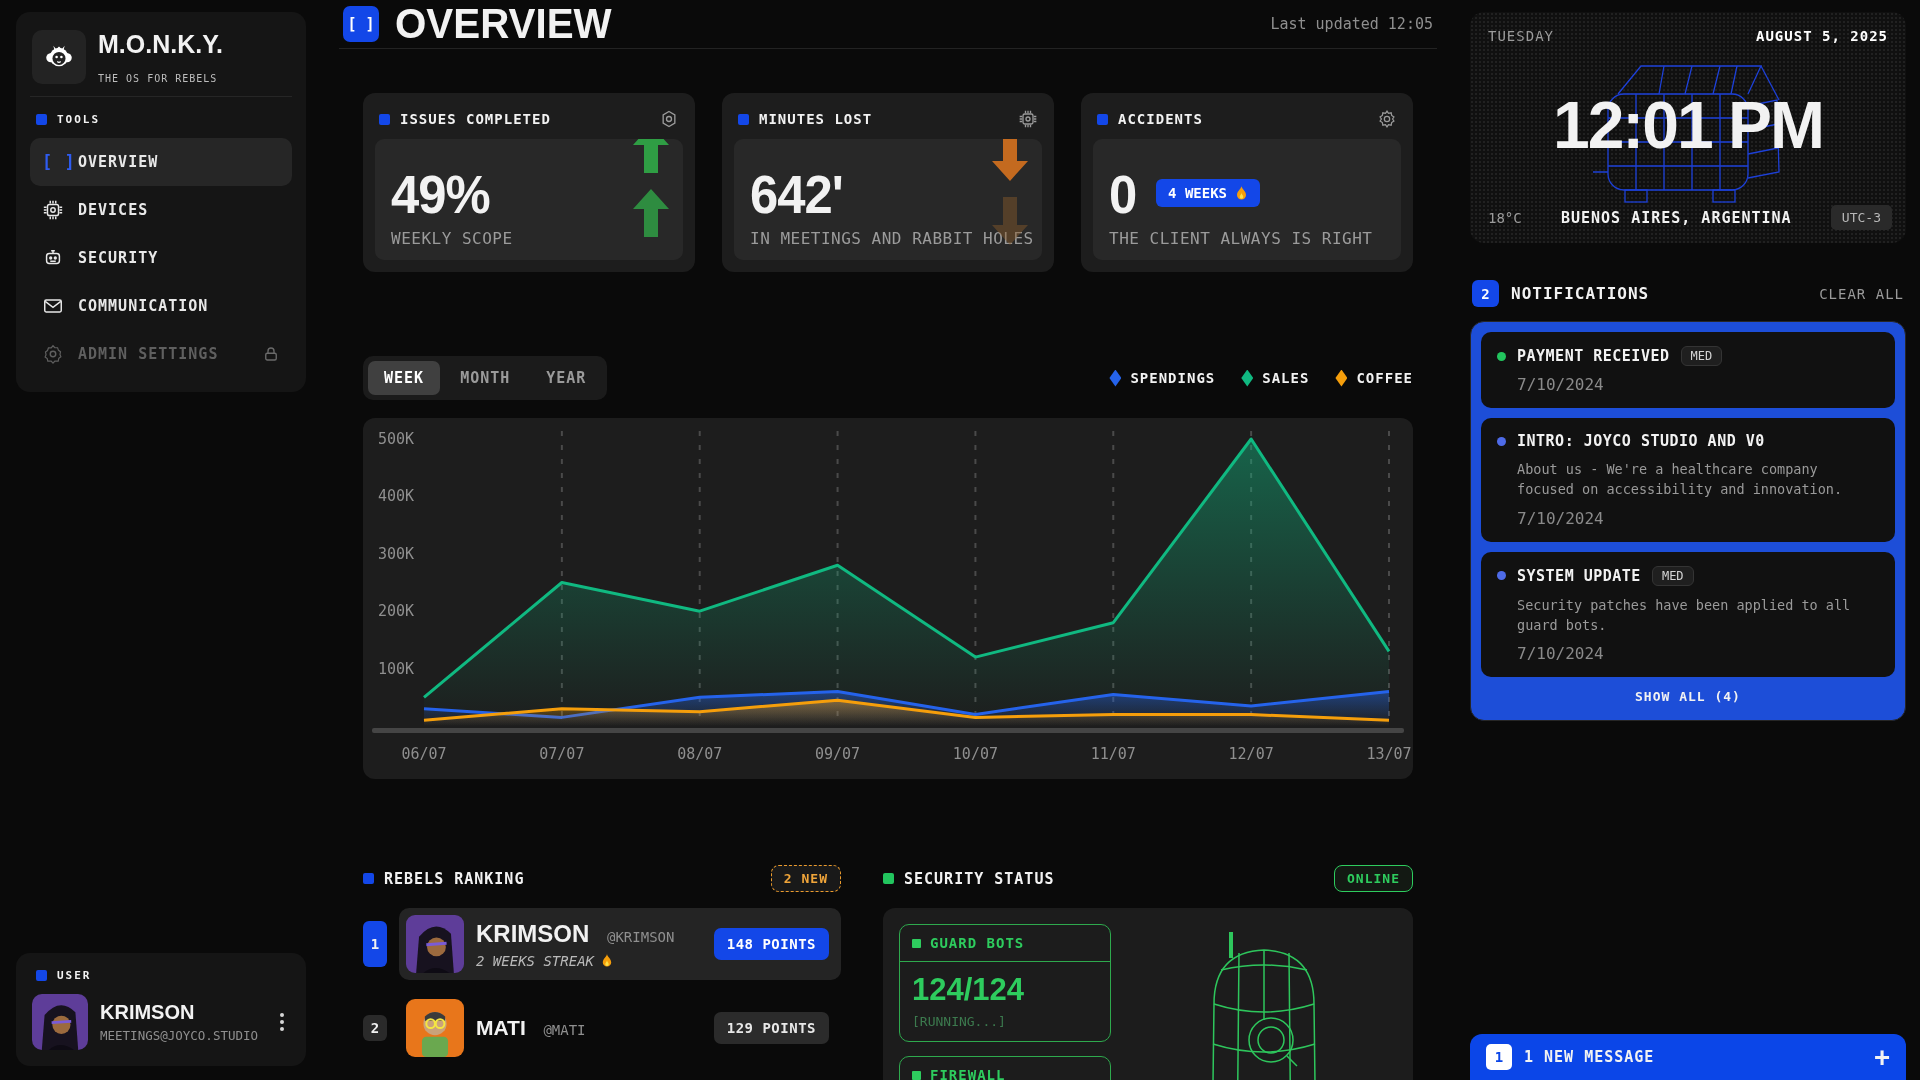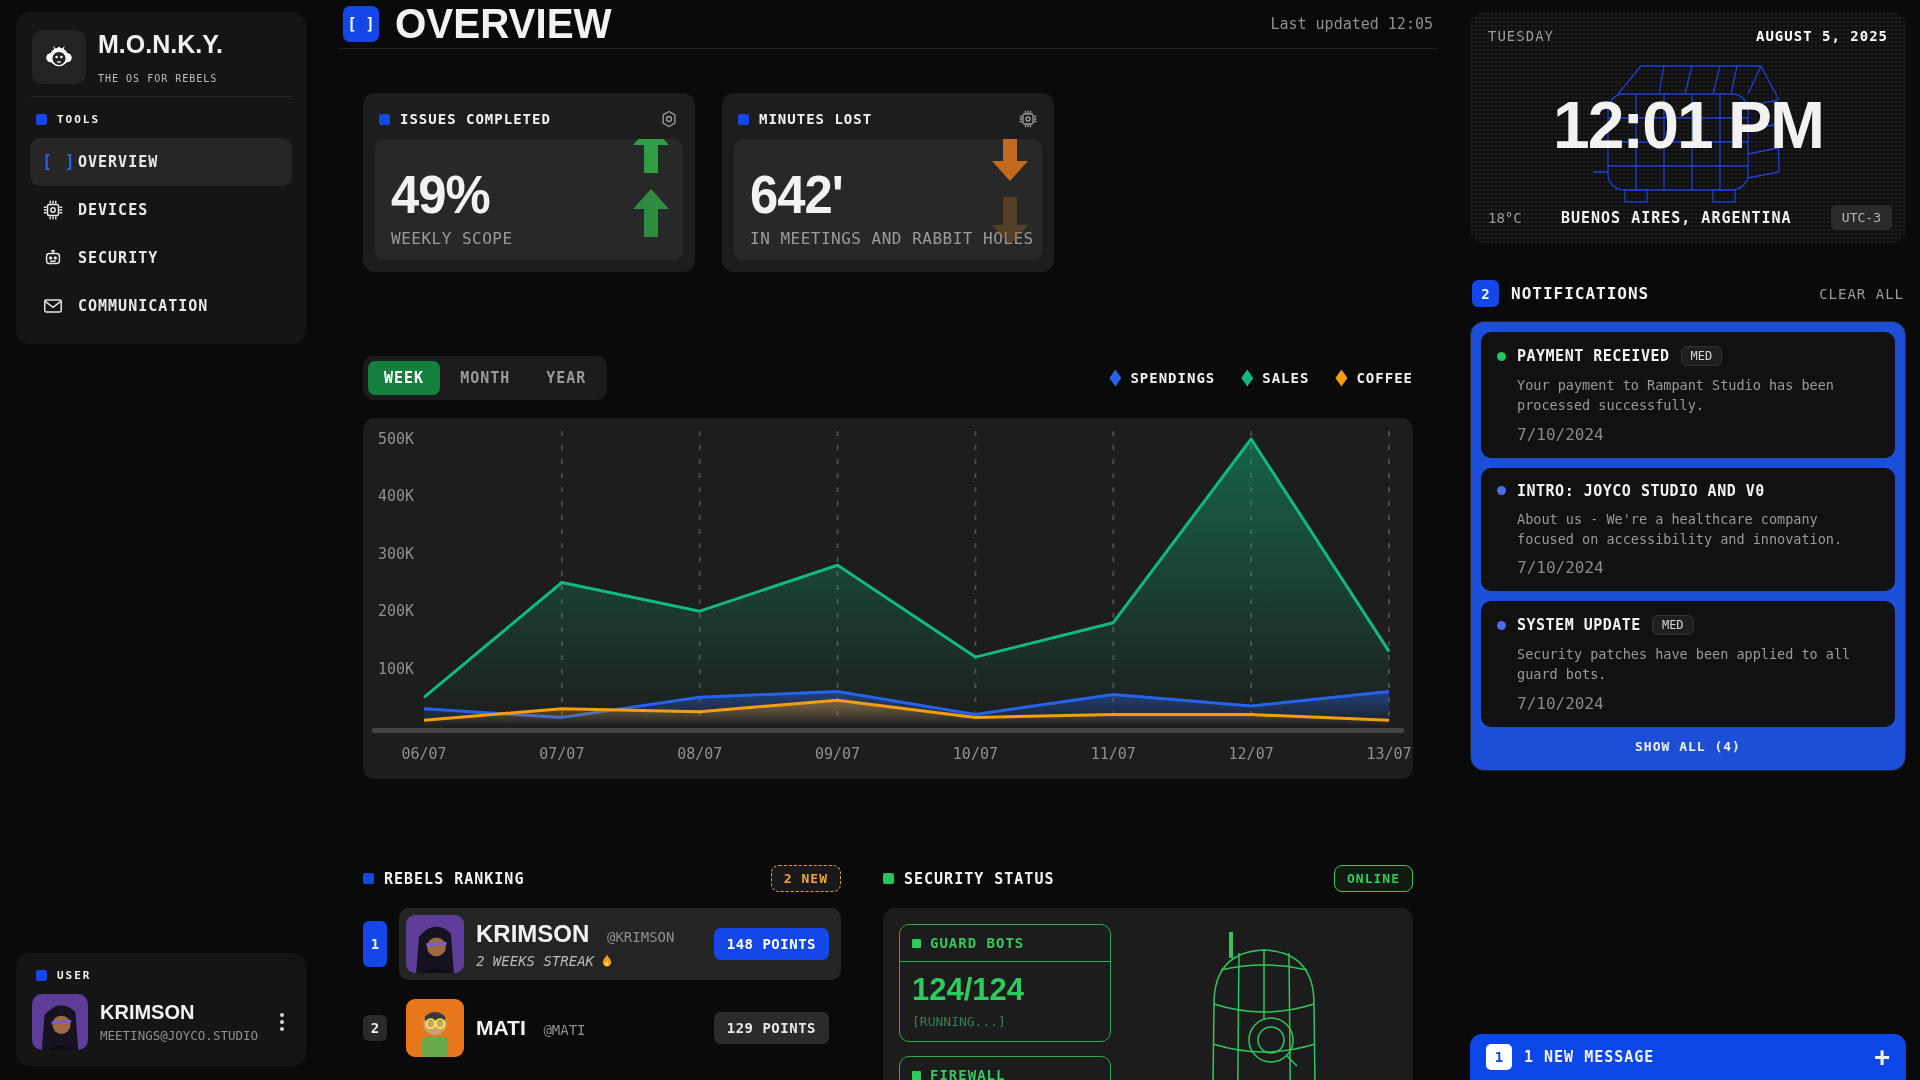--- a/index.html
+++ b/index.html
@@ -49,21 +49,21 @@
   .stat-body{position:relative;background:#282828;border-radius:9px;height:121px;padding:14px 16px;overflow:hidden;}
   .stat-value{font-size:54px;line-height:1;margin-top:14px;transform:scaleX(.94);transform-origin:left;}
   .stat-cap{position:absolute;left:16px;bottom:12px;font-size:16px;color:#9b9b9b;letter-spacing:.5px;}
   .arrows{position:absolute;right:14px;top:-14px;display:flex;flex-direction:column;gap:16px;}
   .streak-badge{display:inline-flex;align-items:center;gap:8px;background:#1347e8;color:#fff;font-size:14px;font-weight:bold;border-radius:6px;padding:6px 12px;margin-left:18px;vertical-align:18px;}
   .acc-row{display:flex;align-items:flex-start;}
 
   .chart-controls{display:flex;align-items:center;justify-content:space-between;margin-top:84px;}
   .tab-group{display:inline-flex;background:#1b1b1b;border-radius:10px;padding:5px;gap:4px;}
   .tab{font-size:15px;font-weight:bold;letter-spacing:1px;color:#9a9a9a;padding:8px 16px;border-radius:7px;cursor:pointer;}
-  .tab.active{background:#15803d;color:#fff;}
+  .tab.active{background:#404040;color:#fff;}
   .legend{display:flex;align-items:center;gap:26px;}
   .legend-item{display:flex;align-items:center;gap:9px;font-size:14px;font-weight:bold;letter-spacing:1px;}
   .diamond{width:12px;height:17px;clip-path:polygon(50% 0,100% 50%,50% 100%,0 50%);}
   .d-blue{background:#2563eb;} .d-green{background:#10b981;} .d-orange{background:#f59e0b;}
   .chart-card{margin-top:18px;background:#1d1d1d;border-radius:12px;height:361px;}
 
   .bottom-row{display:flex;gap:42px;margin-top:86px;flex:1;min-height:0;}
   .panel-head{display:flex;align-items:center;gap:10px;font-size:15px;font-weight:bold;letter-spacing:1px;}
   .badge-new{margin-left:auto;border:1px dashed #eb9b2d;color:#f0a53a;font-size:13px;font-weight:bold;padding:5px 12px;border-radius:8px;background:#191919;letter-spacing:1px;}
   .badge-online{margin-left:auto;border:1px solid #2ecc5e;color:#2ecc5e;font-size:13px;font-weight:bold;padding:5px 12px;border-radius:8px;background:#131913;letter-spacing:1px;}
@@ -178,20 +178,31 @@
           </svg>
           <span>SECURITY</span>
         </div>
         <div class="nav-item">
           <svg class="icn" viewBox="0 0 24 24" fill="none" stroke="currentColor" stroke-width="1.6">
             <rect x="3" y="5.5" width="18" height="13" rx="1.5"></rect>
               <path d="M3.5 7l8.5 6.5L20.5 7"></path>
           </svg>
           <span>COMMUNICATION</span>
         </div>
+        <div class="nav-item disabled">
+          <svg class="icn" viewBox="0 0 24 24" fill="none" stroke="currentColor" stroke-width="1.6">
+            <path d="M12 3l2 2.2h3l1 2.8 2.2 1.6-0.6 2.9 1 2.5-2.3 1.8-0.6 2.9H14l-2 2.3-2-2.3H6.3L5.7 17 3.4 15.2l1-2.5-0.6-2.9L6 8.2 7 5.4h3z" stroke-width="1.3"></path>
+            <circle cx="12" cy="12" r="3"></circle>
+          </svg>
+          <span>ADMIN SETTINGS</span>
+          <svg class="lock-right" viewBox="0 0 24 24" fill="none" stroke="currentColor" stroke-width="1.8">
+            <rect x="5" y="11" width="14" height="9" rx="2"></rect>
+              <path d="M8 11V8a4 4 0 0 1 8 0v3"></path>
+          </svg>
+        </div>
       </nav>
     </div>
 
     <div class="user-card">
       <div class="section-label" style="margin-top:2px;">
         <span class="sq"></span>
         <span>USER</span>
       </div>
       <div class="user-row">
         <div class="avatar">
@@ -269,20 +280,43 @@
               <svg width="36" height="48" viewBox="0 0 36 48">
                   <path d="M18 48 L36 28 H25 V0 H11 V28 H0 Z" fill="#c46a1f"></path>
                 </svg>
               <svg width="36" height="48" viewBox="0 0 36 48">
                   <path d="M18 48 L36 28 H25 V0 H11 V28 H0 Z" fill="#8a5a2a" opacity=".45"></path>
                 </svg>
             </div>
           </div>
         </div>
 
+        <div class="stat-card">
+          <div class="stat-head">
+            <span class="sq"></span>
+            <span>ACCIDENTS</span>
+            <svg class="icn" viewBox="0 0 24 24" fill="none" stroke="currentColor" stroke-width="1.5">
+              <path d="M12 2.5l1.8 2.7 3.2-.6.6 3.2 2.7 1.8-1.6 2.4 1.6 2.4-2.7 1.8-.6 3.2-3.2-.6-1.8 2.7-1.8-2.7-3.2.6-.6-3.2-2.7-1.8L5.3 12 3.7 9.6l2.7-1.8.6-3.2 3.2.6z"></path>
+              <circle cx="12" cy="12" r="3.2"></circle>
+            </svg>
+          </div>
+          <div class="stat-body">
+            <div class="acc-row">
+              <div class="disp stat-value">0</div>
+              <div class="streak-badge" style="margin-top:26px;">
+                <span>4 WEEKS</span>
+                <svg width="13" height="16" viewBox="0 0 12 16">
+                  <path d="M6 0C6.5 4 1.5 5.5 1.5 10a4.5 4.5 0 0 0 9 0C10.5 5.5 5.5 4 6 0Z" fill="#f59e0b"></path>
+                  <path d="M6 7c.3 2.4-1.8 3-1.8 5a1.8 1.8 0 0 0 3.6 0C7.8 10 5.7 9.4 6 7Z" fill="#fde047"></path>
+                </svg>
+              </div>
+            </div>
+            <div class="stat-cap">THE CLIENT ALWAYS IS RIGHT</div>
+          </div>
+        </div>
       </div>
 
       <div class="chart-controls">
         <div class="tab-group">
           <div class="tab active">WEEK</div>
           <div class="tab">MONTH</div>
           <div class="tab">YEAR</div>
         </div>
         <div class="legend">
           <div class="legend-item">
@@ -487,21 +521,20 @@
         <span class="notif-title">NOTIFICATIONS</span>
         <span class="clear-all">CLEAR ALL</span>
       </div>
       <div class="notif-box">
         <div class="notif-item">
           <div class="ni-title-row">
             <span class="ni-dot dot-green"></span>
             <span class="ni-title">PAYMENT RECEIVED</span>
             <span class="ni-level">MED</span>
           </div>
-          <div class="ni-body">Your payment to Rampant Studio has been processed successfully.</div>
           <div class="ni-date">7/10/2024</div>
         </div>
         <div class="notif-item">
           <div class="ni-title-row">
             <span class="ni-dot dot-blue"></span>
             <span class="ni-title">INTRO: JOYCO STUDIO AND V0</span>
           </div>
           <div class="ni-body">About us - We're a healthcare company focused on accessibility and innovation.</div>
           <div class="ni-date">7/10/2024</div>
         </div>

